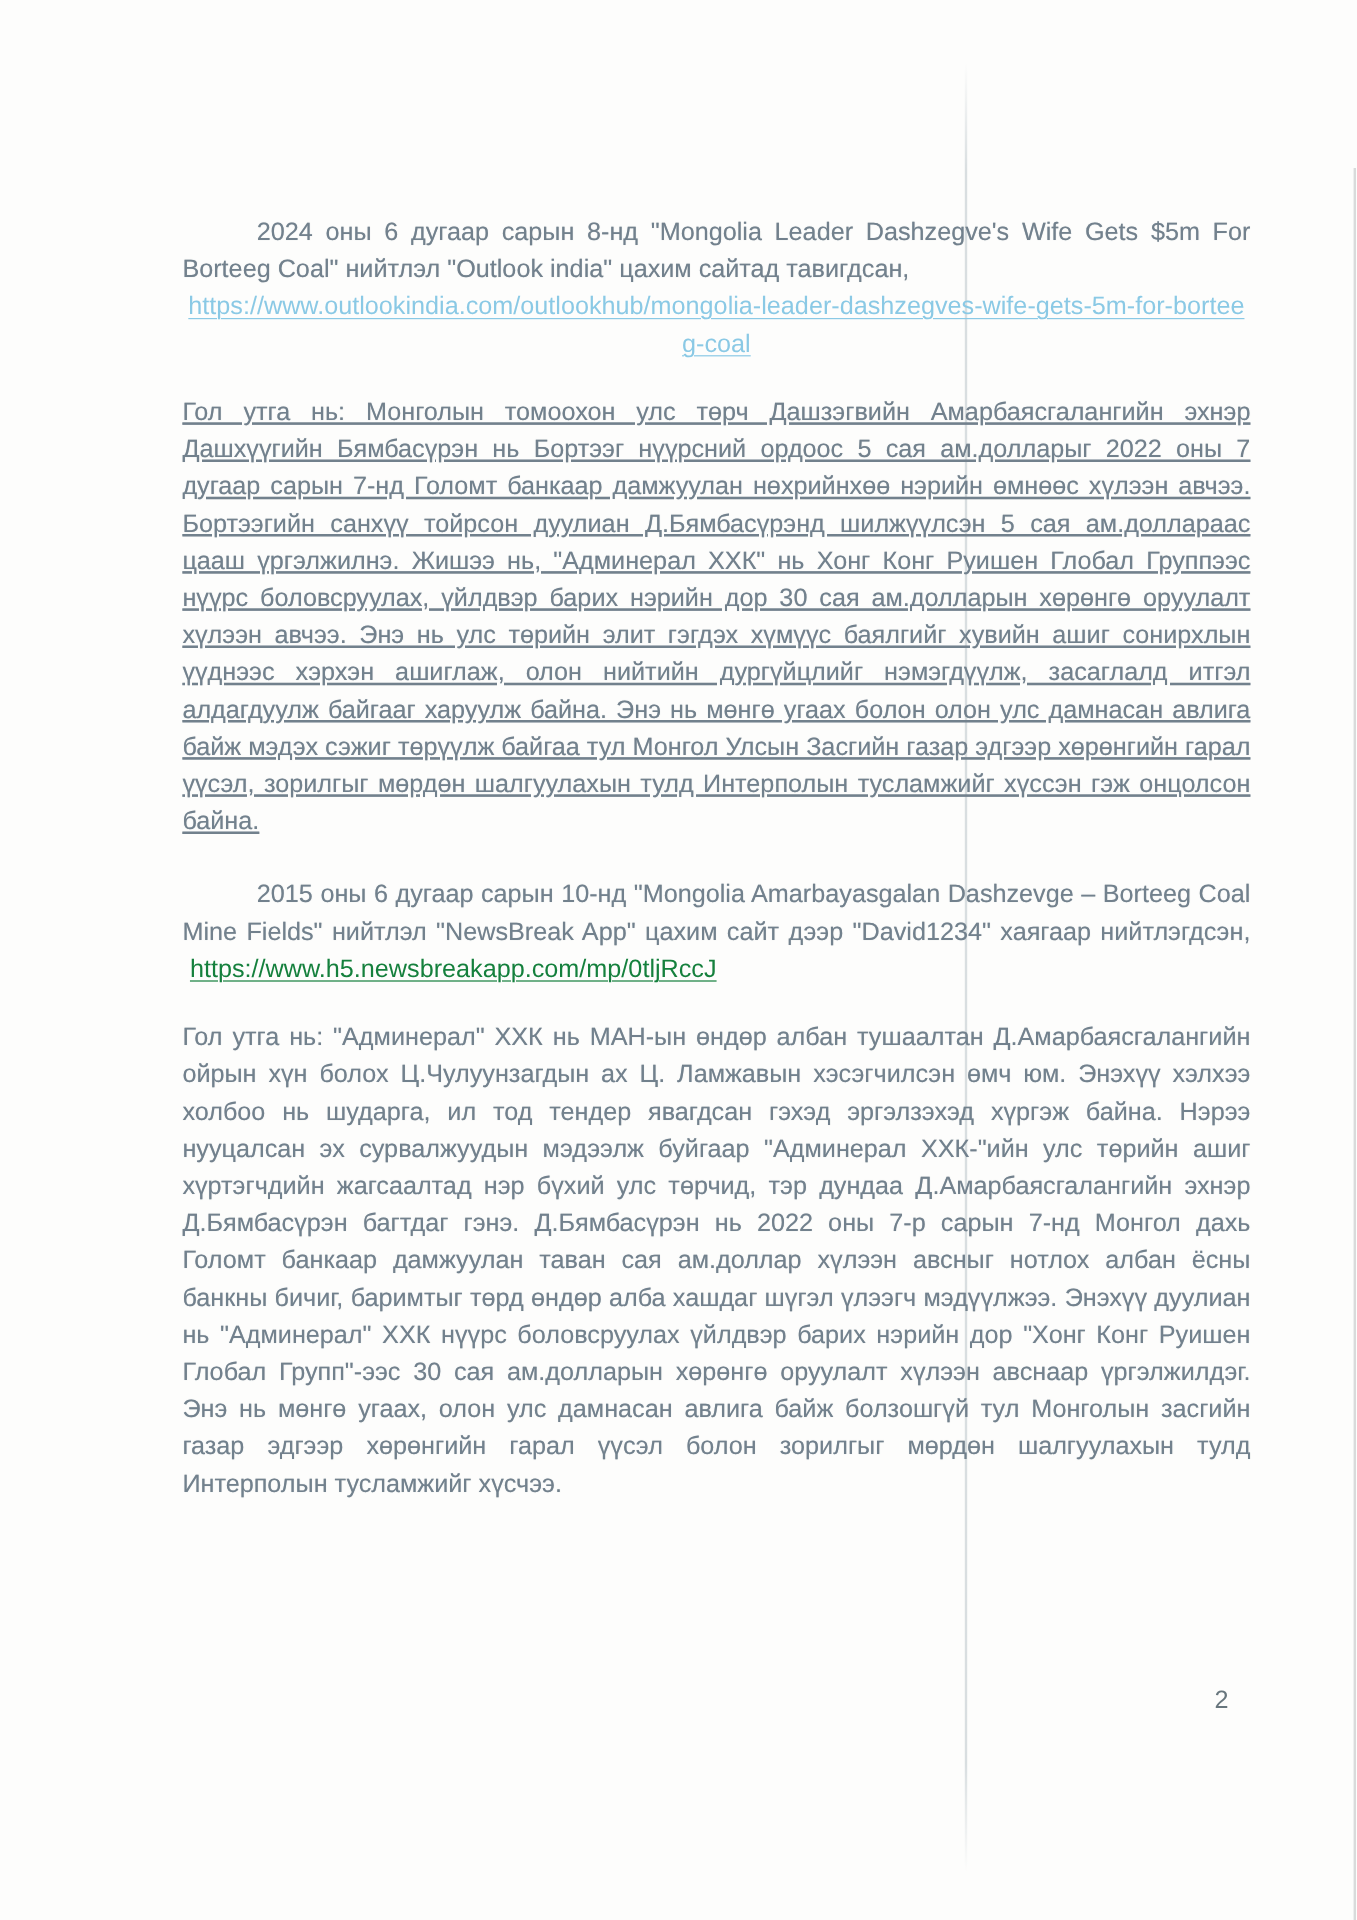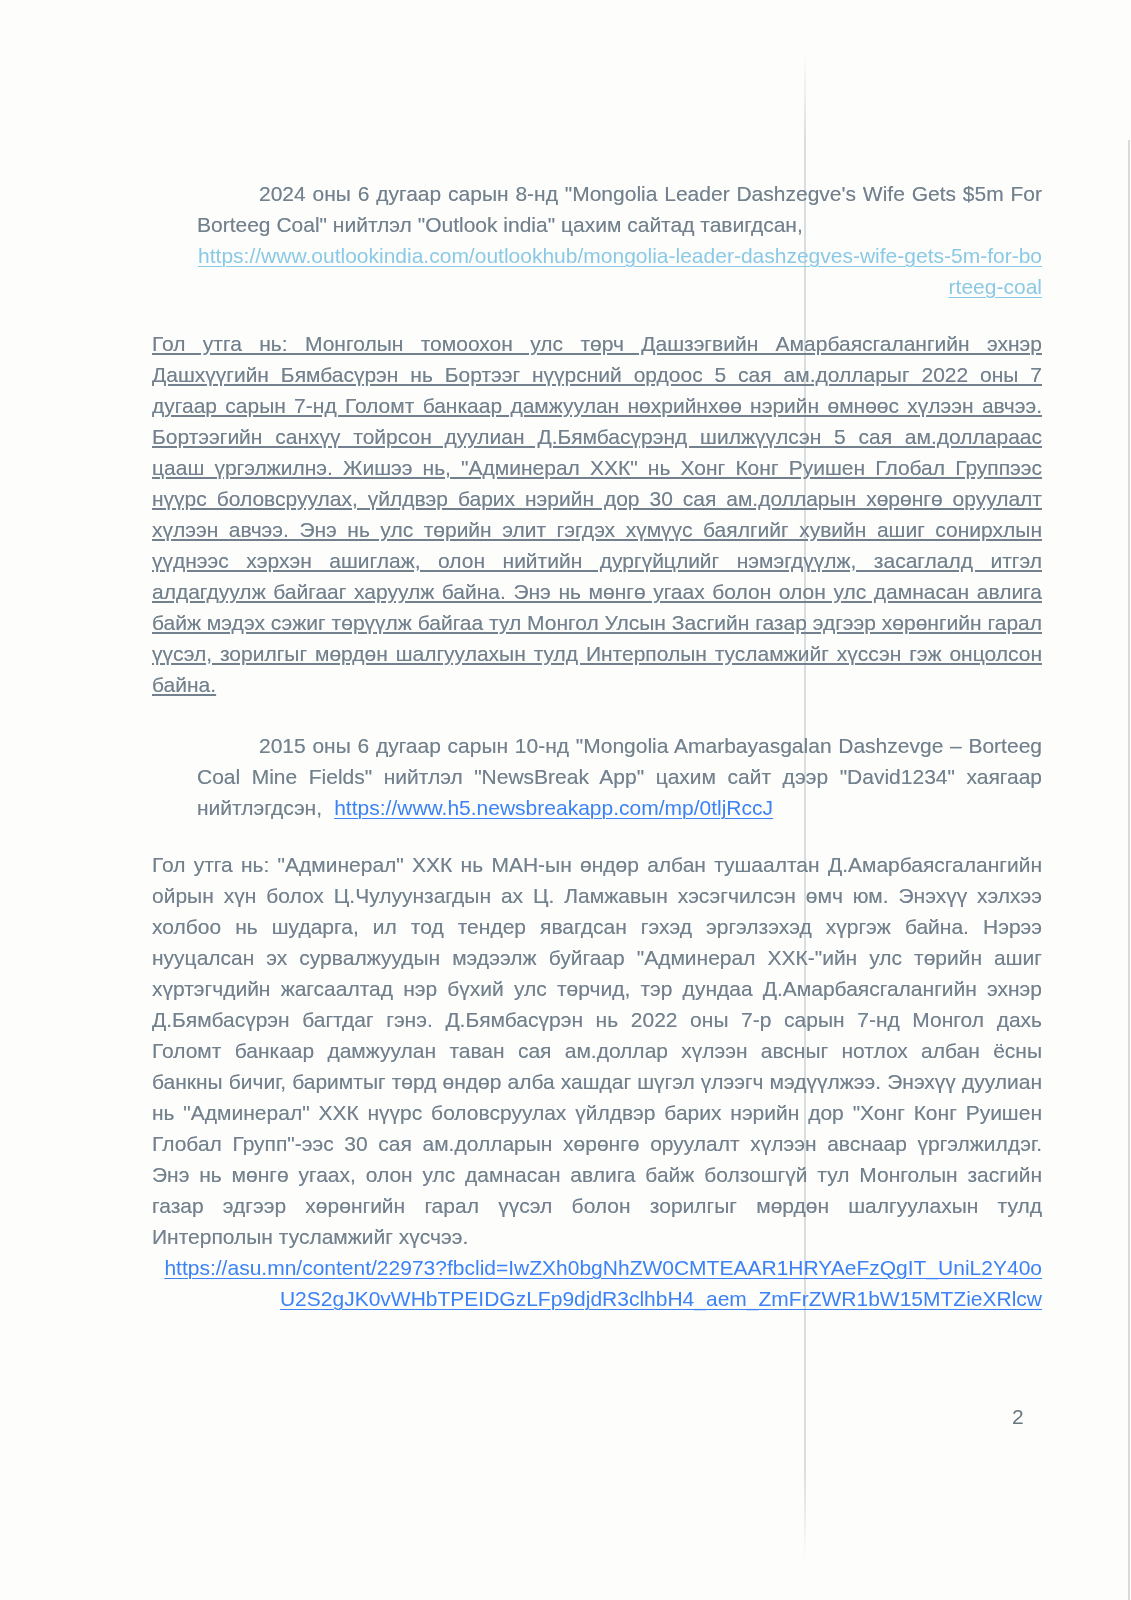--- a/index.html
+++ b/index.html
@@ -48,45 +48,44 @@
     font-size: 21px;
     line-height: 31px;
     text-align: justify;
     text-shadow: 0 0 0.6px rgba(114,129,141,0.55);
   }
   .content p {
     margin: 0;
   }
   .para.indent {
     text-indent: 62px;
-    margin-left: 45px;
   }
   .gap-after {
     margin-bottom: 30px !important;
     text-decoration: underline;
   }
   .gap-after-sm {
     margin-bottom: 26px !important;
   }
   a.link {
-    color: #3b82f6;
+    color: #15803d;
     text-decoration: underline;
     text-underline-offset: 3px;
     text-decoration-thickness: 1px;
     cursor: pointer;
     word-break: break-all;
     text-shadow: none;
   }
   a.link.faded {
     color: #8ac9e5;
   }
   a.link.block {
     display: block;
     text-indent: 0;
-    text-align: right;
+    text-align: center;
   }
   a.link.inline {
     margin-left: 0.3em;
   }
   .page-number {
     position: absolute;
     left: 1012px;
     top: 1405px;
     font-size: 21px;
     color: #68767d;
@@ -114,19 +113,18 @@
     <p class="para indent gap-after-sm">
       <span>2015 оны 6 дугаар сарын 10-нд "Mongolia Amarbayasgalan Dashzevge – Borteeg Coal Mine Fields" нийтлэл "NewsBreak App" цахим сайт дээр "David1234" хаягаар нийтлэгдсэн,</span>
       <a class="link inline">https://www.h5.newsbreakapp.com/mp/0tljRccJ</a>
     </p>
 
     <p class="para">
       <span>Гол утга нь: "Админерал" ХХК нь МАН-ын өндөр албан тушаалтан Д.Амарбаясгалангийн ойрын хүн болох Ц.Чулуунзагдын ах Ц. Ламжавын хэсэгчилсэн өмч юм. Энэхүү хэлхээ холбоо нь шударга, ил тод тендер явагдсан гэхэд эргэлзэхэд хүргэж байна. Нэрээ нууцалсан эх сурвалжуудын мэдээлж буйгаар "Админерал ХХК-"ийн улс төрийн ашиг хүртэгчдийн жагсаалтад нэр бүхий улс төрчид, тэр дундаа Д.Амарбаясгалангийн эхнэр Д.Бямбасүрэн багтдаг гэнэ. Д.Бямбасүрэн нь 2022 оны 7-р сарын 7-нд Монгол дахь Голомт банкаар дамжуулан таван сая ам.доллар хүлээн авсныг нотлох албан ёсны банкны бичиг, баримтыг төрд өндөр алба хашдаг шүгэл үлээгч мэдүүлжээ. Энэхүү дуулиан нь "Админерал" ХХК нүүрс боловсруулах үйлдвэр барих нэрийн дор "Хонг Конг Руишен Глобал Групп"-ээс 30 сая ам.долларын хөрөнгө оруулалт хүлээн авснаар үргэлжилдэг. Энэ нь мөнгө угаах, олон улс дамнасан авлига байж болзошгүй тул Монголын засгийн газар эдгээр хөрөнгийн гарал үүсэл болон зорилгыг мөрдөн шалгуулахын тулд Интерполын тусламжийг хүсчээ.</span>
     </p>
 
 
-    <a class="link block">https://asu.mn/content/22973?fbclid=IwZXh0bgNhZW0CMTEAAR1HRYAeFzQgIT_UniL2Y40oU2S2gJK0vWHbTPEIDGzLFp9djdR3clhbH4_aem_ZmFrZWR1bW15MTZieXRlcw</a>
 
   </div>
 
   <div class="page-number">2</div>
 
 </div>
 
 </body></html>

